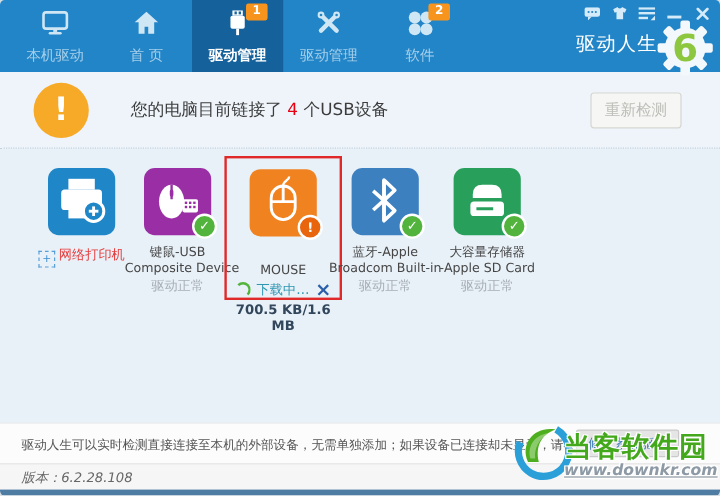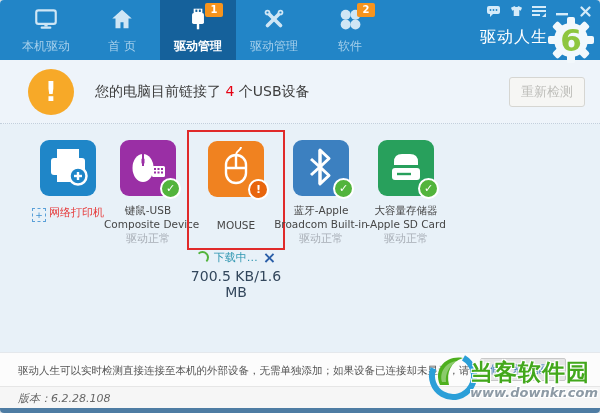--- a/index.html
+++ b/index.html
@@ -17,65 +17,65 @@
   .win-controls{position:absolute;top:4px;right:8px;display:flex;gap:9px;align-items:center;height:14px;}
   .win-ctl{width:14px;height:12px;display:flex;align-items:center;justify-content:center;cursor:pointer;}
   .logo-text{position:absolute;right:52px;top:27px;color:#fff;font-size:16px;letter-spacing:1px;white-space:nowrap;}
   .logo-gear{position:absolute;right:4px;top:15px;width:50px;height:50px;z-index:6;}
 
   
   .notice{position:absolute;top:60px;left:0;right:0;height:64px;background:#eef4fa;
           border-bottom:1px dotted #c2cfdc;box-sizing:border-box;}
   .alert-circle{position:absolute;left:28px;top:9px;width:46px;height:46px;border-radius:50%;
           background:#f7a928;color:#fff;font-size:27px;font-weight:bold;text-align:center;line-height:46px;}
-  .notice-text{position:absolute;left:95px;top:23px;font-size:14px;color:#3c3c3c;white-space:nowrap;}
+  .notice-text{position:absolute;left:109px;top:23px;font-size:14px;color:#3c3c3c;white-space:nowrap;}
   .count-red{color:#e60012;}
-  .refresh-btn{position:absolute;right:15px;top:17px;width:76px;height:30px;background:#f6f6f4;
+  .refresh-btn{position:absolute;right:32px;top:17px;width:76px;height:30px;background:#f6f6f4;
           border:1px solid #d6d6d2;border-radius:3px;color:#bdbdb9;font-size:13px;cursor:pointer;}
 
   
   .card{position:absolute;top:140px;text-align:center;}
   .tile{width:56px;height:56px;border-radius:9px;margin:0 auto;position:relative;}
   .tile svg{position:absolute;left:0;top:0;}
   .badge-dot{position:absolute;right:-5px;bottom:-3px;width:17px;height:17px;border-radius:50%;
        border:2px solid #fff;color:#fff;font-size:11px;line-height:17px;font-weight:bold;text-align:center;}
   .badge-check{background:#52b43c;}
   .badge-alert{background:#e8650d;}
   .dev-name{margin-top:7px;font-size:10.5px;color:#464646;line-height:14px;white-space:nowrap;}
   .dev-status{margin-top:0;font-size:11px;color:#a8aeb6;}
   .printer-name{margin-top:9px;font-size:11px;color:#e63c3c;white-space:nowrap;}
   .add-box{display:inline-block;border:1px dashed #5aa0d8;color:#3c8fd0;font-size:9px;width:12px;height:12px;
        line-height:12px;margin-right:3px;vertical-align:-2px;text-align:center;}
   .highlight-frame{position:absolute;left:187px;top:130px;width:98px;height:120px;
        border:2px solid #e02a2a;box-sizing:border-box;text-align:center;padding-top:9px;}
-  .dl-row{display:flex;align-items:center;justify-content:center;gap:5px;margin-top:18px;}
+  .dl-row{display:flex;align-items:center;justify-content:center;gap:5px;margin-top:2px;}
   .spinner{width:9px;height:9px;border-radius:50%;border:2px solid transparent;
        border-top-color:#52b43c;border-right-color:#52b43c;}
   .dl-text{color:#2e96b0;font-size:11px;}
   .cancel-x{color:#2b5fa8;font-weight:bold;font-size:16px;line-height:14px;cursor:pointer;}
-  .progress{margin-top:3px;font-size:14px;color:#33475c;}
+  .progress{margin-top:3px;font-size:11px;color:#33475c;font-weight:bold;}
 
   
   .tipbar{position:absolute;top:352px;left:0;right:0;height:34px;background:#fcfcfc;
        border-top:1px solid #e4e8ec;box-sizing:border-box;}
   .tip-text{position:absolute;left:18px;top:11px;font-size:10.5px;color:#555;white-space:nowrap;}
   .repair-btn{position:absolute;right:34px;top:5px;height:23px;padding:0 9px;background:#e5e5e5;
        border:1px solid #c9c9c9;border-radius:2px;font-size:11px;color:#3a7ab8;cursor:pointer;}
   .versionbar{position:absolute;top:386px;left:0;right:0;height:22px;background:#f6f6f6;
        border-top:1px solid #e6e6e6;box-sizing:border-box;}
   .version-text{position:absolute;left:18px;top:4px;font-size:11px;color:#666;font-style:italic;}
   .bottomstrip{position:absolute;bottom:0;left:0;right:0;height:5px;background:#4e7ca3;}
 
   
   .watermark{position:absolute;right:2px;bottom:6px;z-index:9;display:flex;align-items:center;}
   .wm-col{display:flex;flex-direction:column;align-items:flex-start;margin-left:-10px;}
   .wm-site{font-size:23px;font-weight:bold;color:#43a81c;letter-spacing:1px;
        text-shadow:-1px -1px 0 #fff,1px -1px 0 #fff,-1px 1px 0 #fff,1px 1px 0 #fff;}
   .wm-url{font-size:13px;font-weight:bold;color:#8d9aa5;font-style:italic;margin-top:-3px;
-       text-shadow:-1px -1px 0 #fff,1px -1px 0 #fff,-1px 1px 0 #fff,1px 1px 0 #fff;}
+       text-shadow:-1px -1px 0 #fff,1px -1px 0 #fff,-1px 1px 0 #fff,1px 1px 0 #fff;text-decoration:underline;}
 </style>
 </head>
 <body>
 
 <div class="window">
 
   <div class="nav">
     <div class="tabs">
 
       <div class="tab">

